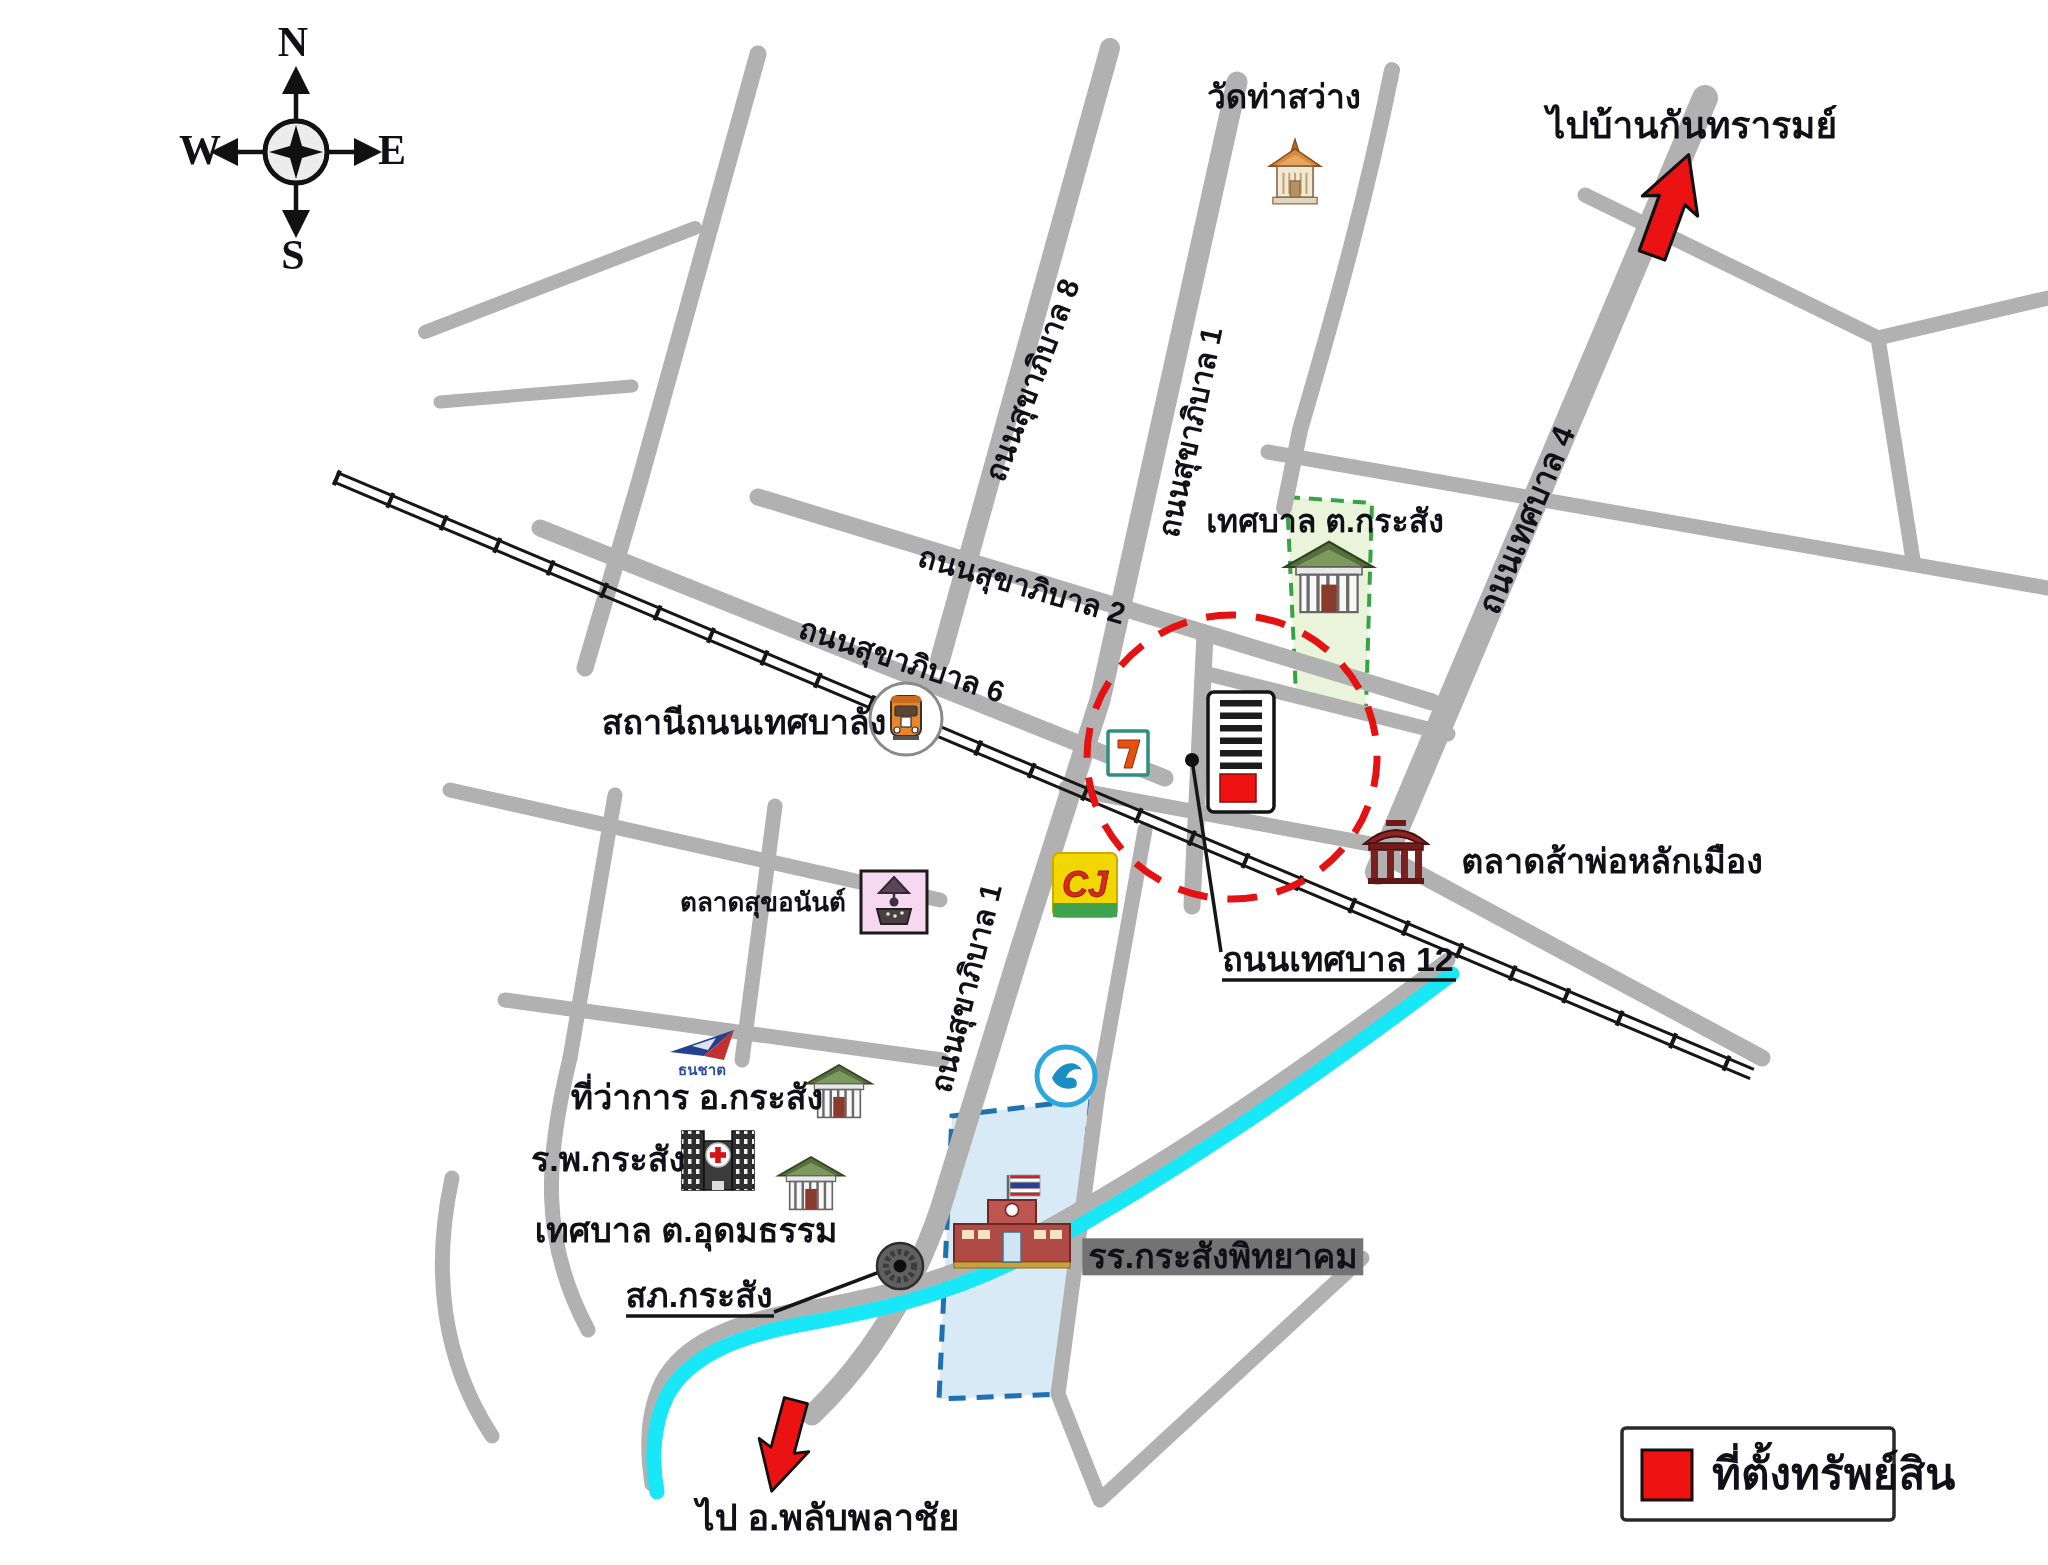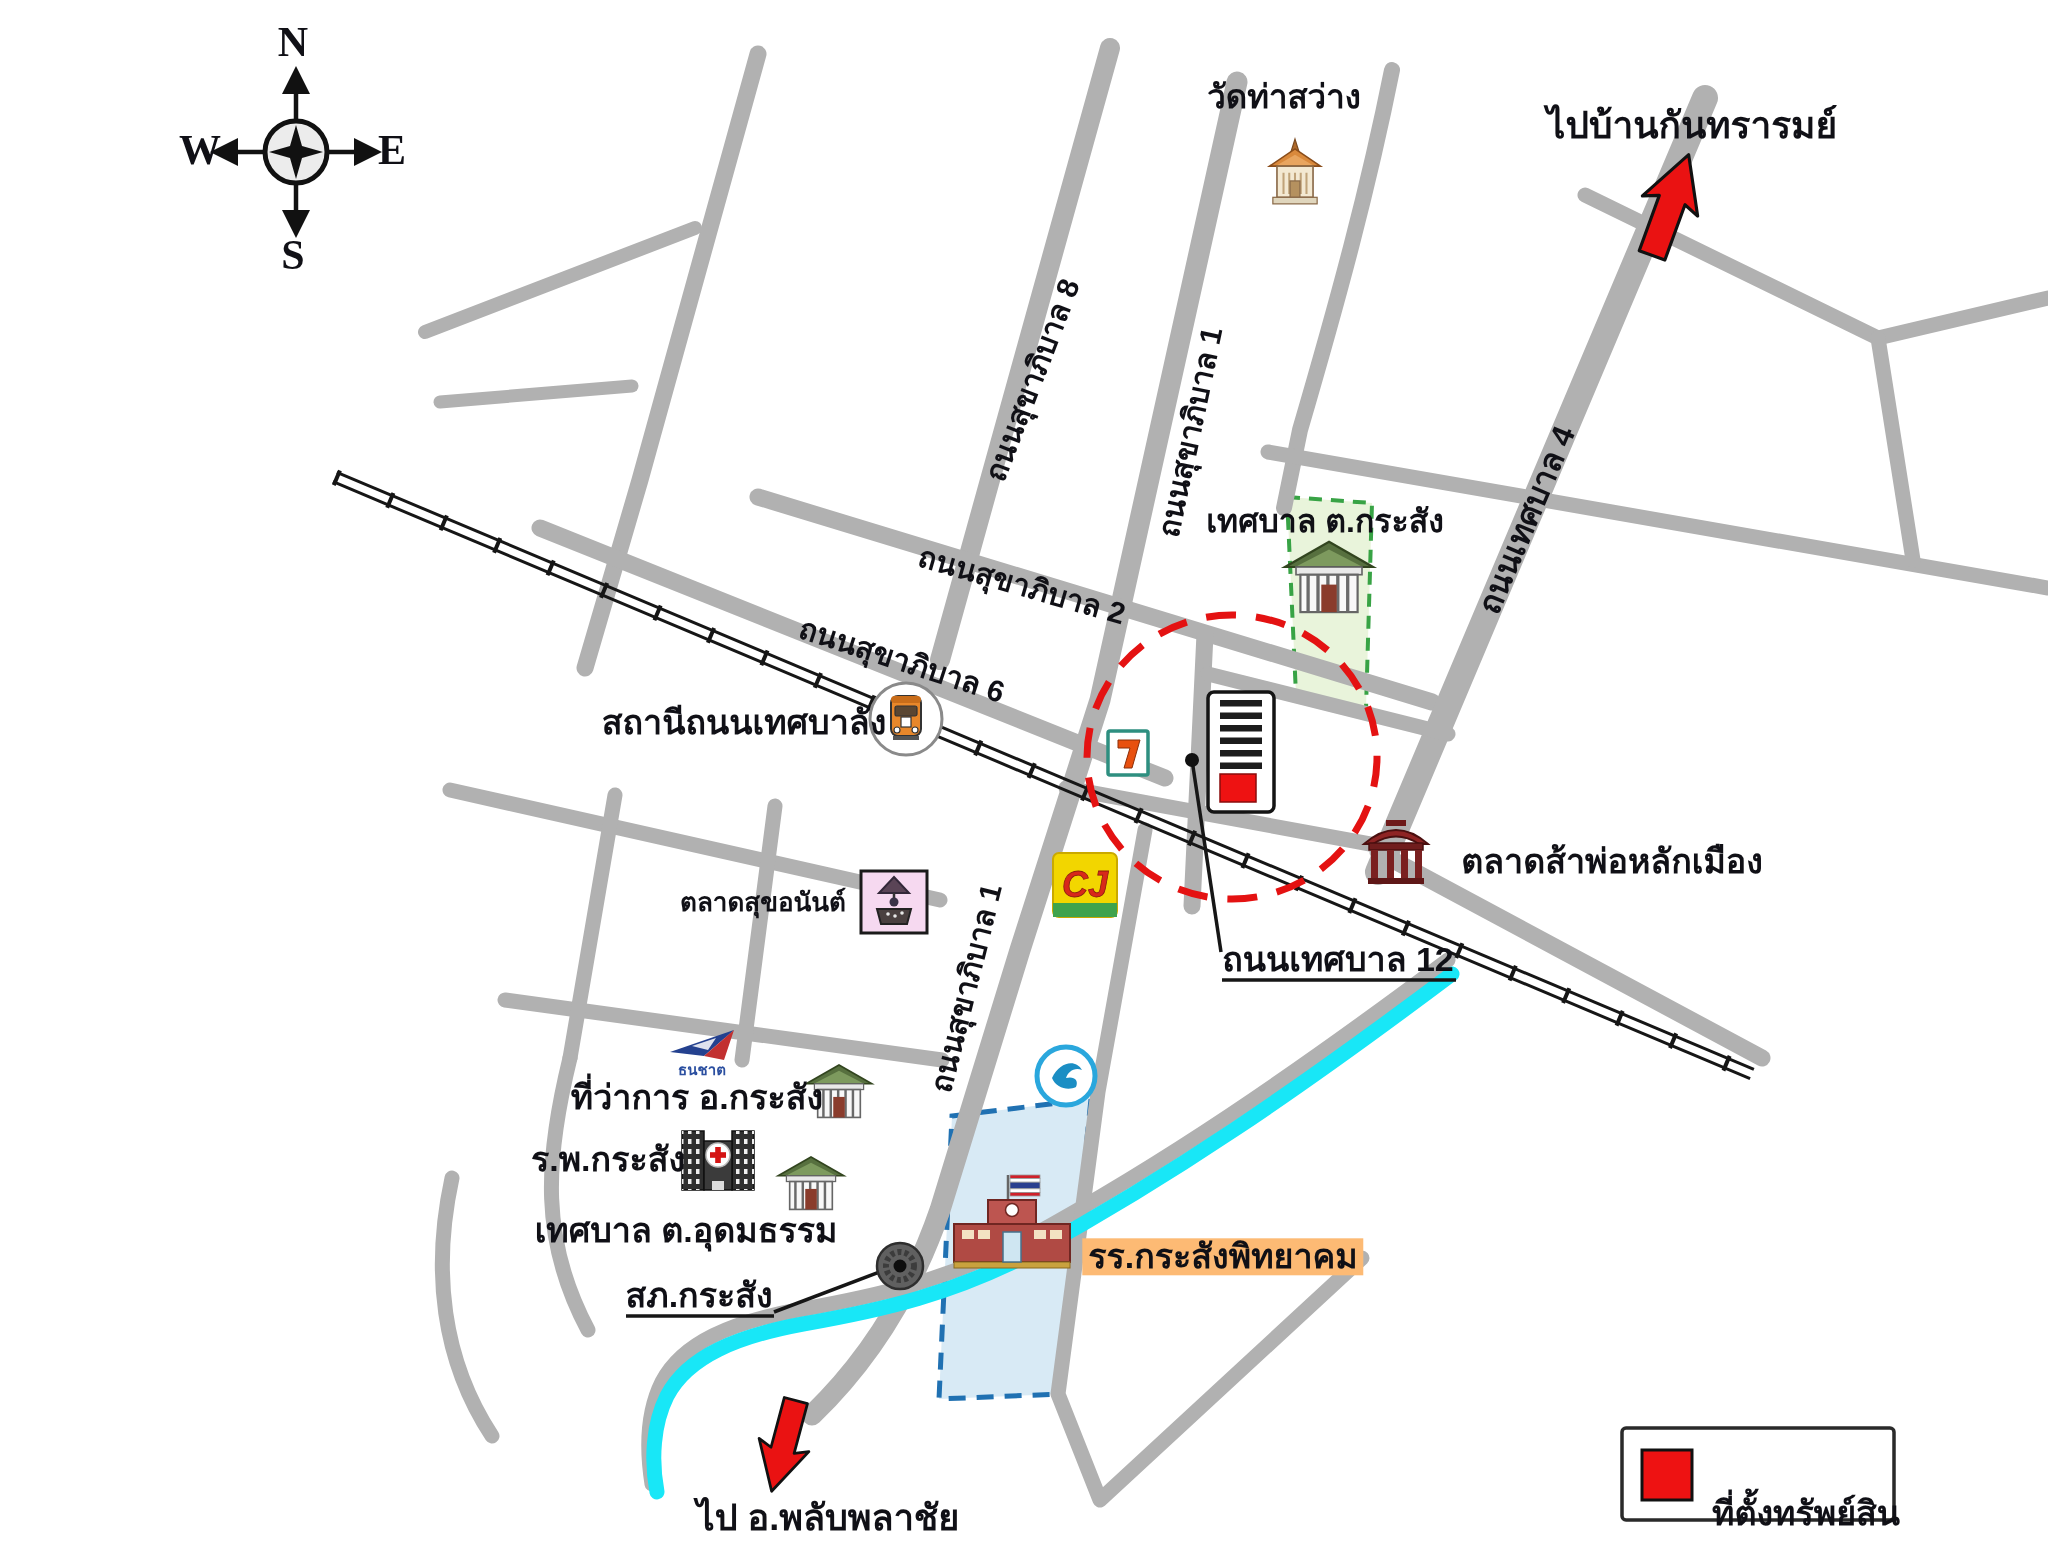--- a/index.html
+++ b/index.html
@@ -9,21 +9,21 @@
     --label:#101016;
   }
   html,body{margin:0;padding:0;background:#ffffff;}
   #stage{position:relative;width:2048px;height:1565px;background:#ffffff;overflow:hidden;
          font-family:"Liberation Sans",sans-serif;}
   #map{position:absolute;left:0;top:0;}
   .lbl{position:absolute;font-weight:bold;color:var(--label);white-space:nowrap;
        transform:translate(-50%,-50%);line-height:1.1;
        font-family:"Liberation Sans",sans-serif;}
   .compassletter{font-family:"Liberation Serif",serif;font-size:42px;}
-  .whitebg{background:#fdba74;padding:0 6px;}
+  .whitebg{background:#737373;padding:0 6px;}
   .brandtxt{font-weight:bold;}
 </style>
 </head>
 <body>
 
 <div id="stage">
 
 <svg id="map" width="2048" height="1565" viewBox="0 0 2048 1565">
   <defs>
     <pattern id="winpat" width="8" height="10" patternUnits="userSpaceOnUse">
@@ -265,15 +265,15 @@
 <div class="lbl" style="left:1612px;top:862px;font-size:34px;">ตลาดส้าพ่อหลักเมือง</div>
 <div class="lbl" style="left:763px;top:902px;font-size:26px;">ตลาดสุขอนันต์</div>
 <div class="lbl" style="left:1338px;top:960px;font-size:34px;">ถนนเทศบาล 12</div>
 <div class="lbl brandtxt" style="left:702px;top:1070px;font-size:15px;color:#2b4fa0;">ธนชาต</div>
 <div class="lbl" style="left:697px;top:1098px;font-size:34px;">ที่ว่าการ อ.กระสัง</div>
 <div class="lbl" style="left:608px;top:1160px;font-size:34px;">ร.พ.กระสัง</div>
 <div class="lbl" style="left:686px;top:1231px;font-size:34px;">เทศบาล ต.อุดมธรรม</div>
 <div class="lbl" style="left:699px;top:1296px;font-size:34px;">สภ.กระสัง</div>
 <div class="lbl whitebg" style="left:1223px;top:1257px;font-size:34px;">รร.กระสังพิทยาคม</div>
 <div class="lbl" style="left:828px;top:1518px;font-size:36px;">ไป อ.พลับพลาชัย</div>
-<div class="lbl" style="left:1712px;top:1474px;font-size:34px;transform:translate(0,-50%);margin-top:40px;">ที่ตั้งทรัพย์สิน</div>
+<div class="lbl" style="left:1712px;top:1474px;font-size:44px;transform:translate(0,-50%);">ที่ตั้งทรัพย์สิน</div>
 
 </div>
 
 </body></html>

